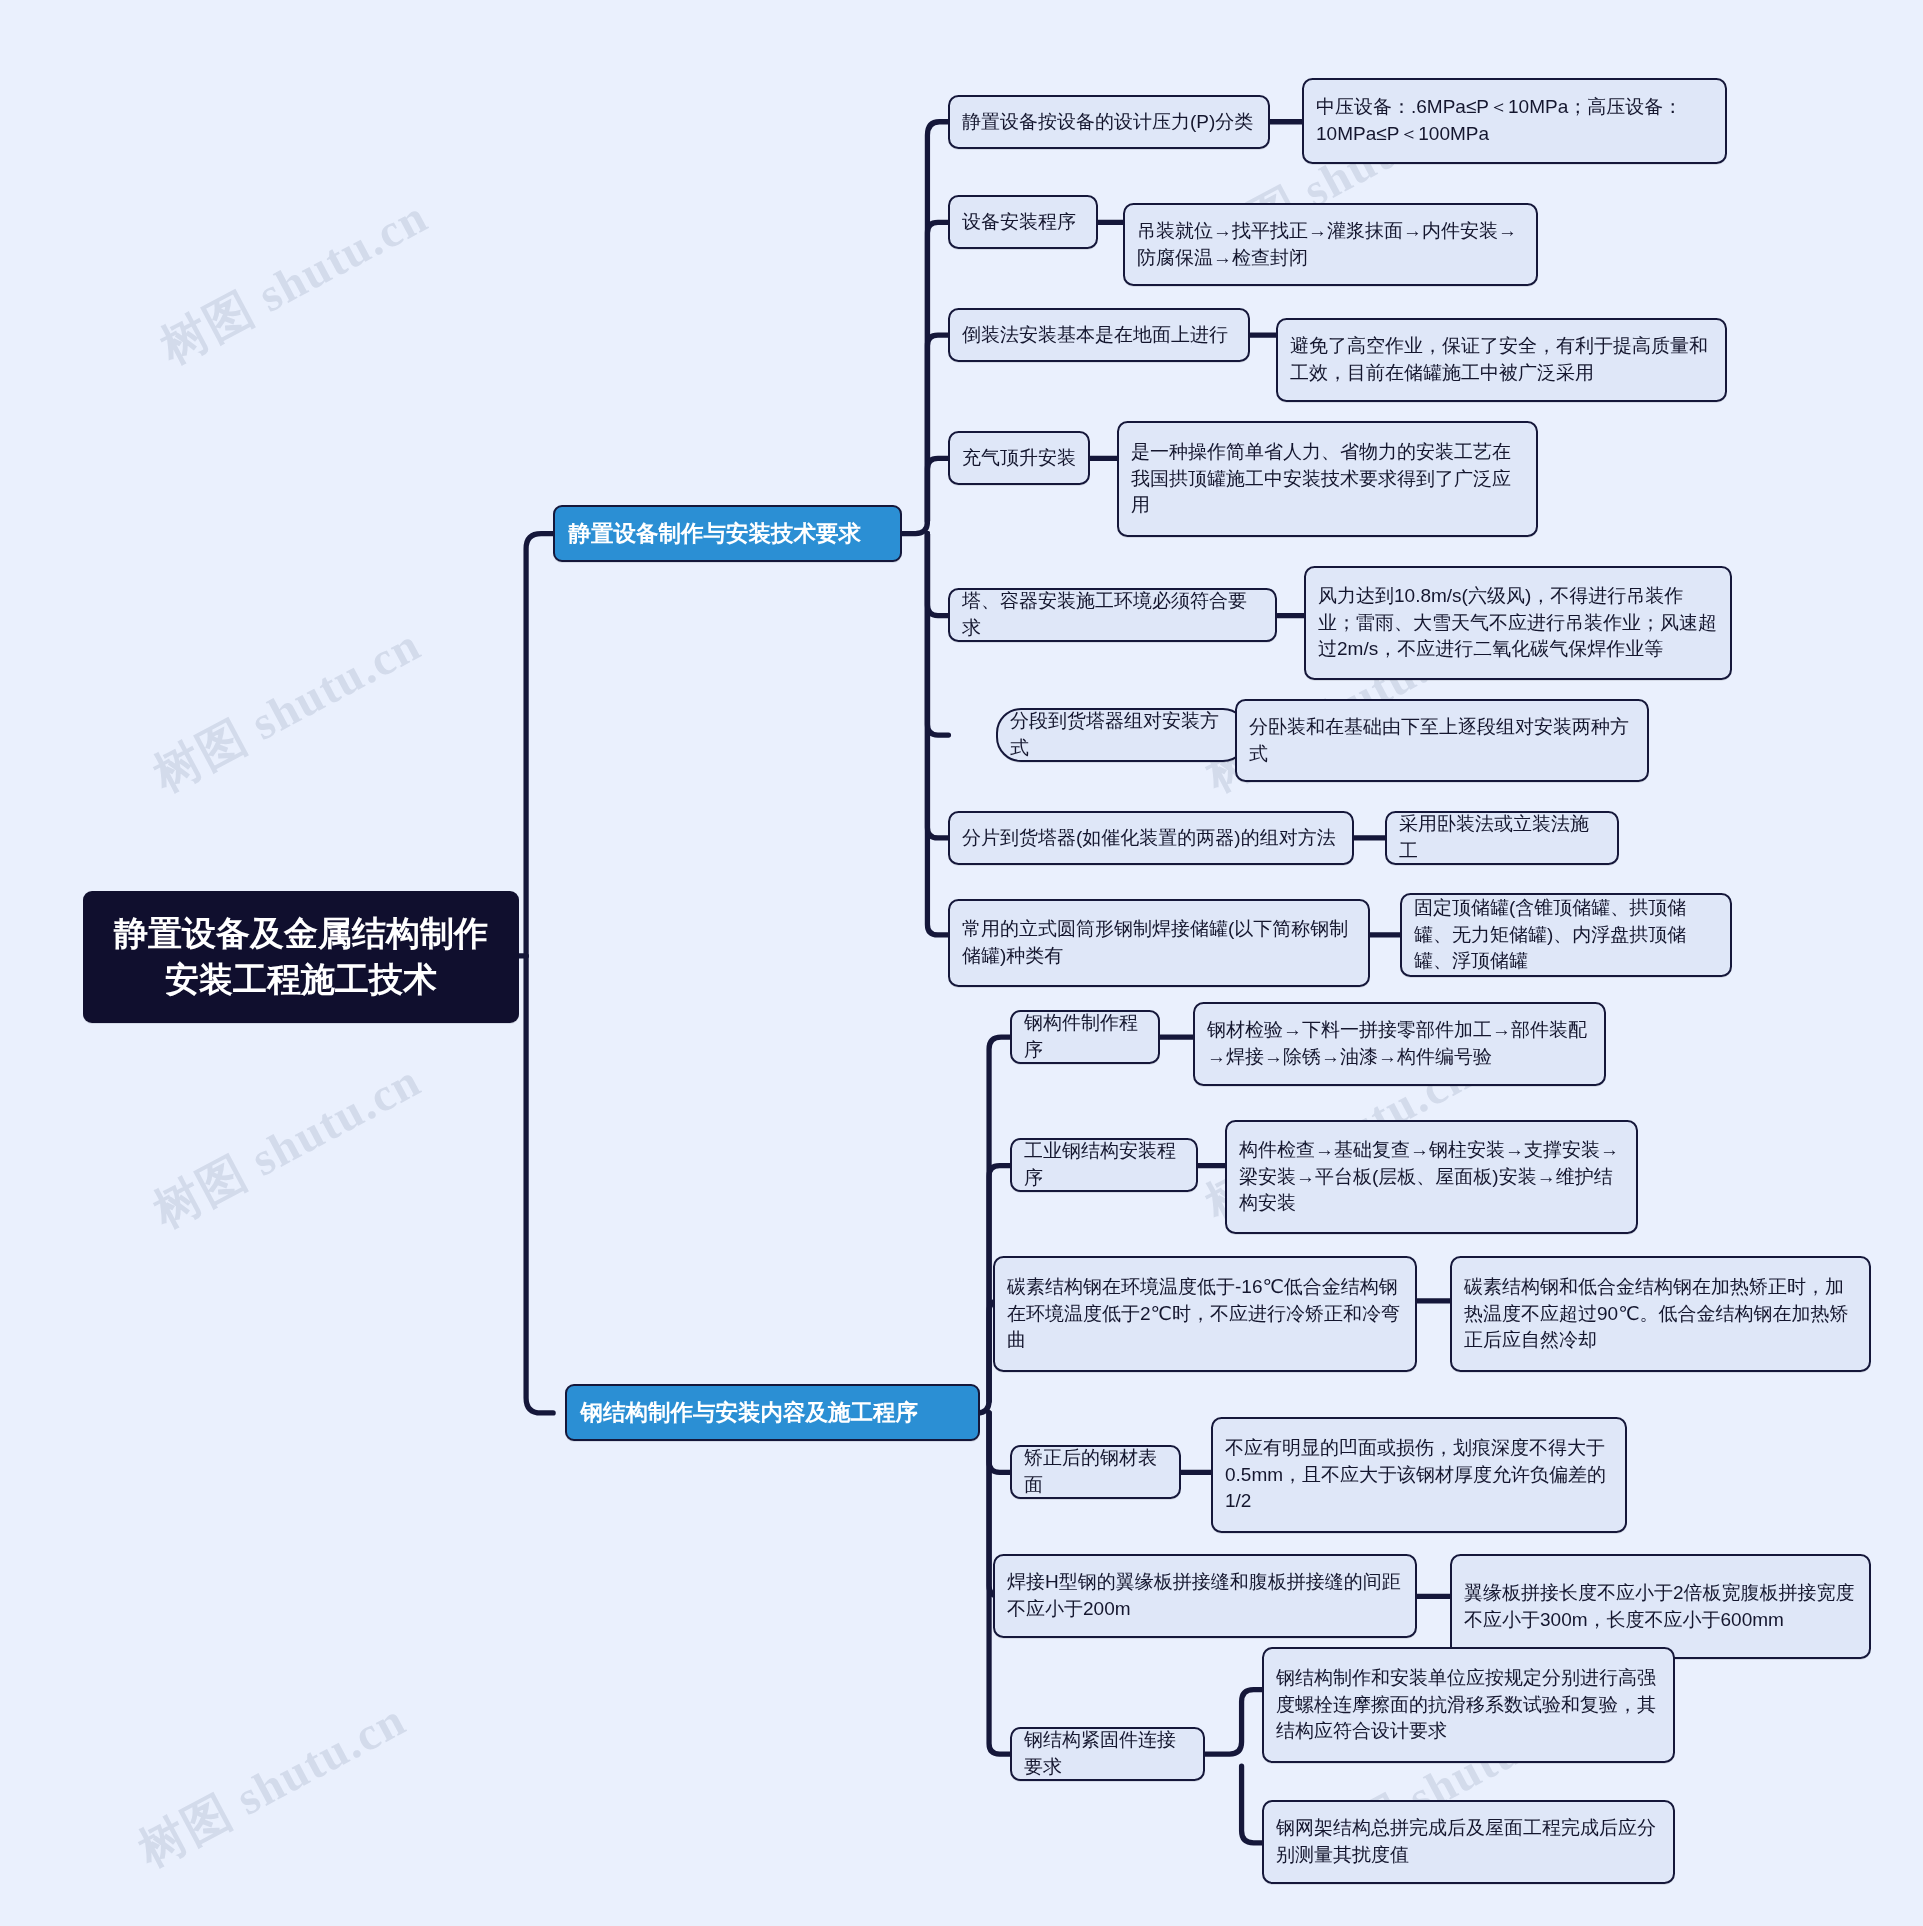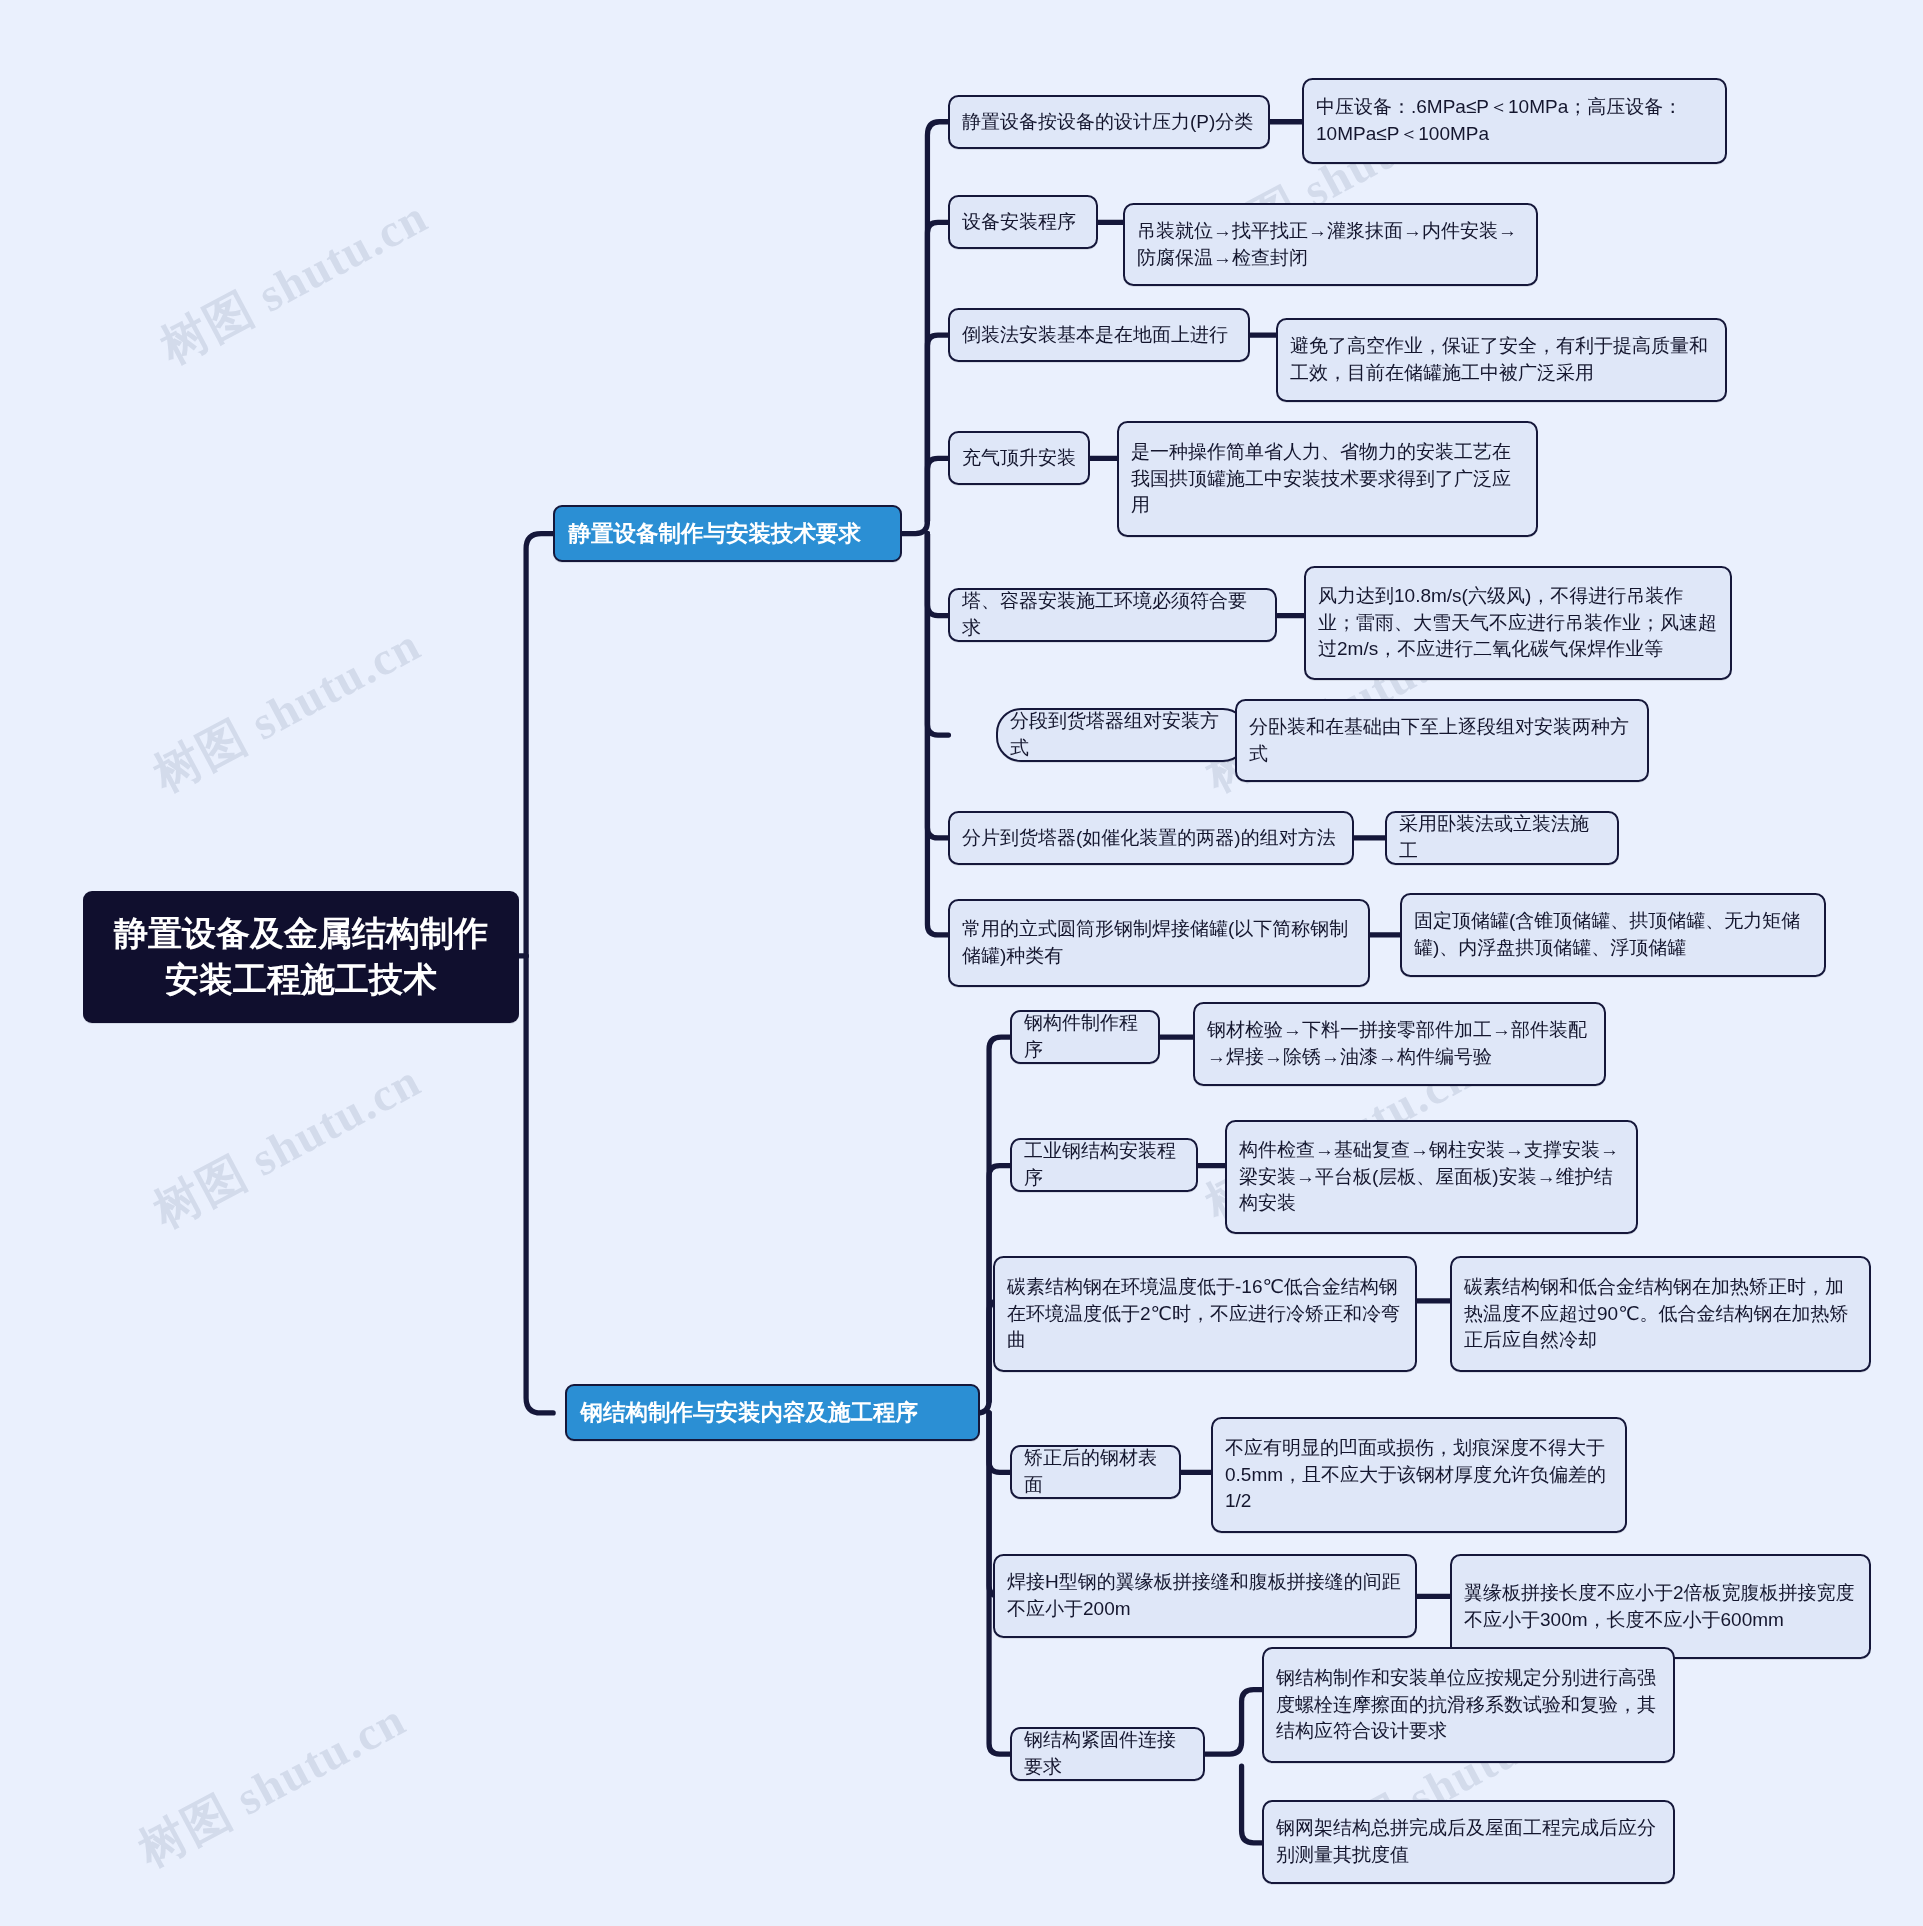--- a/index.html
+++ b/index.html
@@ -188,21 +188,21 @@
   <div class="node topic" style="left:948px; top:811px; width:406px; height:54px;">
     <span>分片到货塔器(如催化装置的两器)的组对方法</span>
   </div>
   <div class="node leaf" style="left:1385px; top:811px; width:234px; height:54px;">
     <span>采用卧装法或立装法施工</span>
   </div>
 
   <div class="node topic" style="left:948px; top:899px; width:422px; height:88px;">
     <span>常用的立式圆筒形钢制焊接储罐(以下简称钢制储罐)种类有</span>
   </div>
-  <div class="node leaf" style="left:1400px; top:893px; width:426px; height:84px;">
+  <div class="node leaf" style="left:1400px; top:893px; width:332px; height:84px;">
     <span>固定顶储罐(含锥顶储罐、拱顶储罐、无力矩储罐)、内浮盘拱顶储罐、浮顶储罐</span>
   </div>
 
   <div class="node branch" style="left:553px; top:1384px; width:415px; height:57px;margin-left:12px;">
     <span>钢结构制作与安装内容及施工程序</span>
   </div>
 
   <div class="node topic" style="left:1010px; top:1010px; width:150px; height:54px;">
     <span>钢构件制作程序</span>
   </div>

